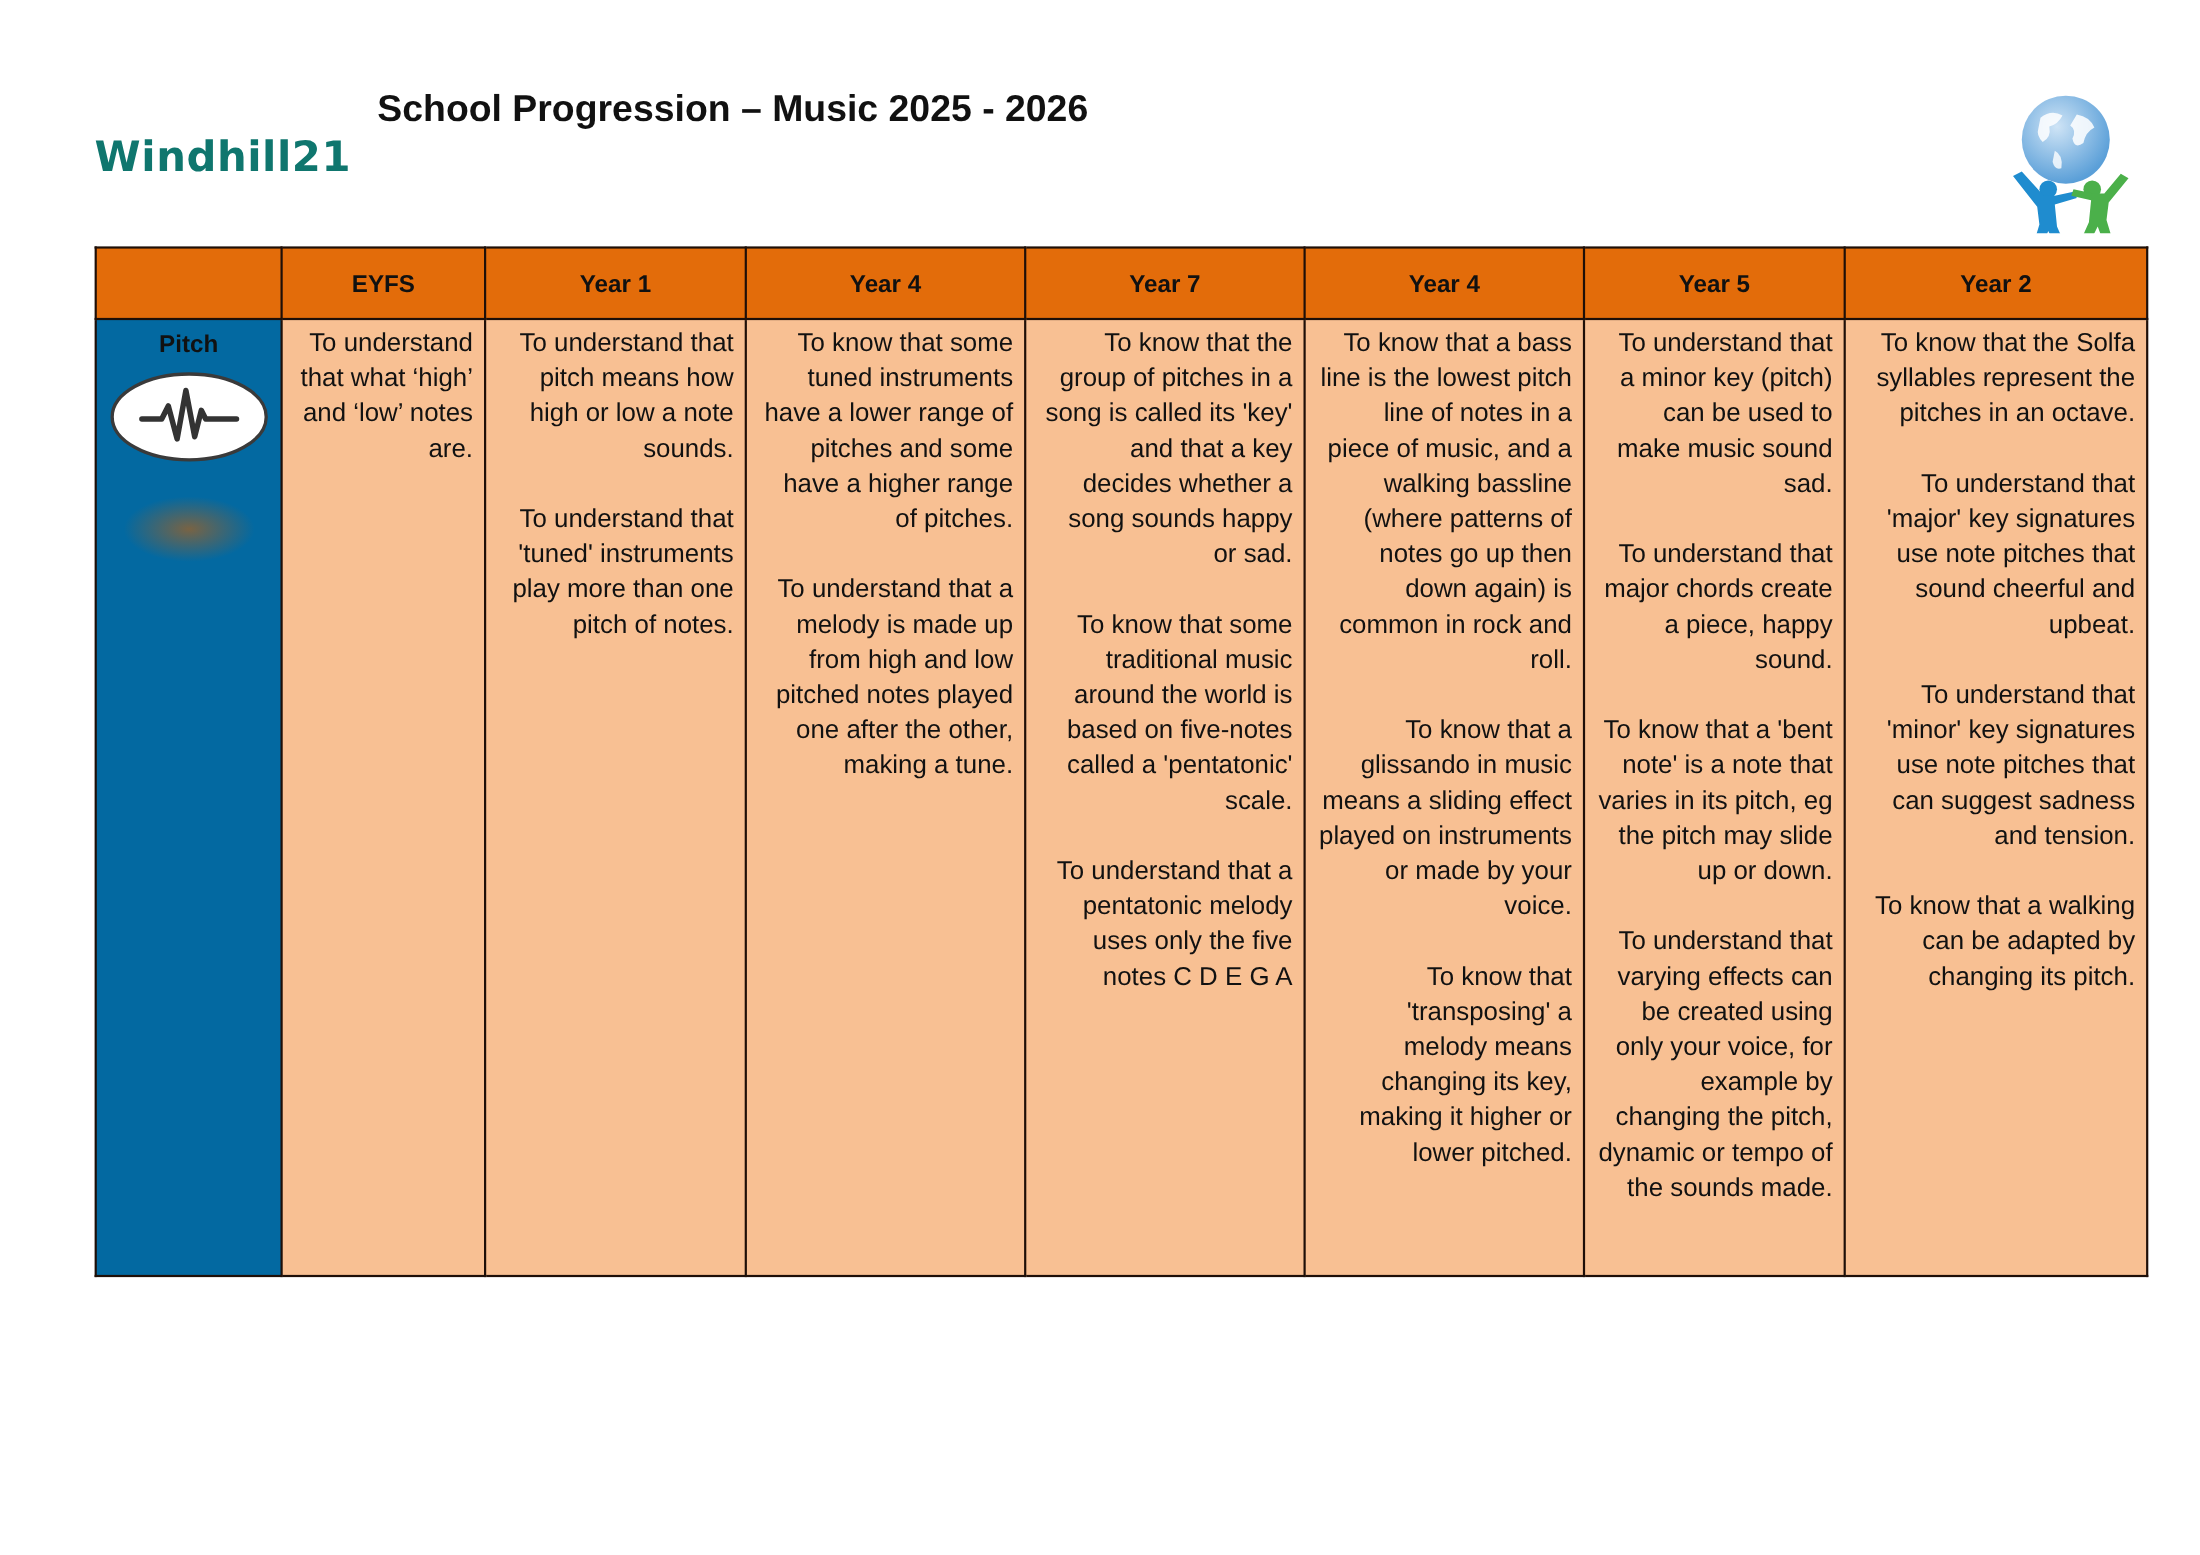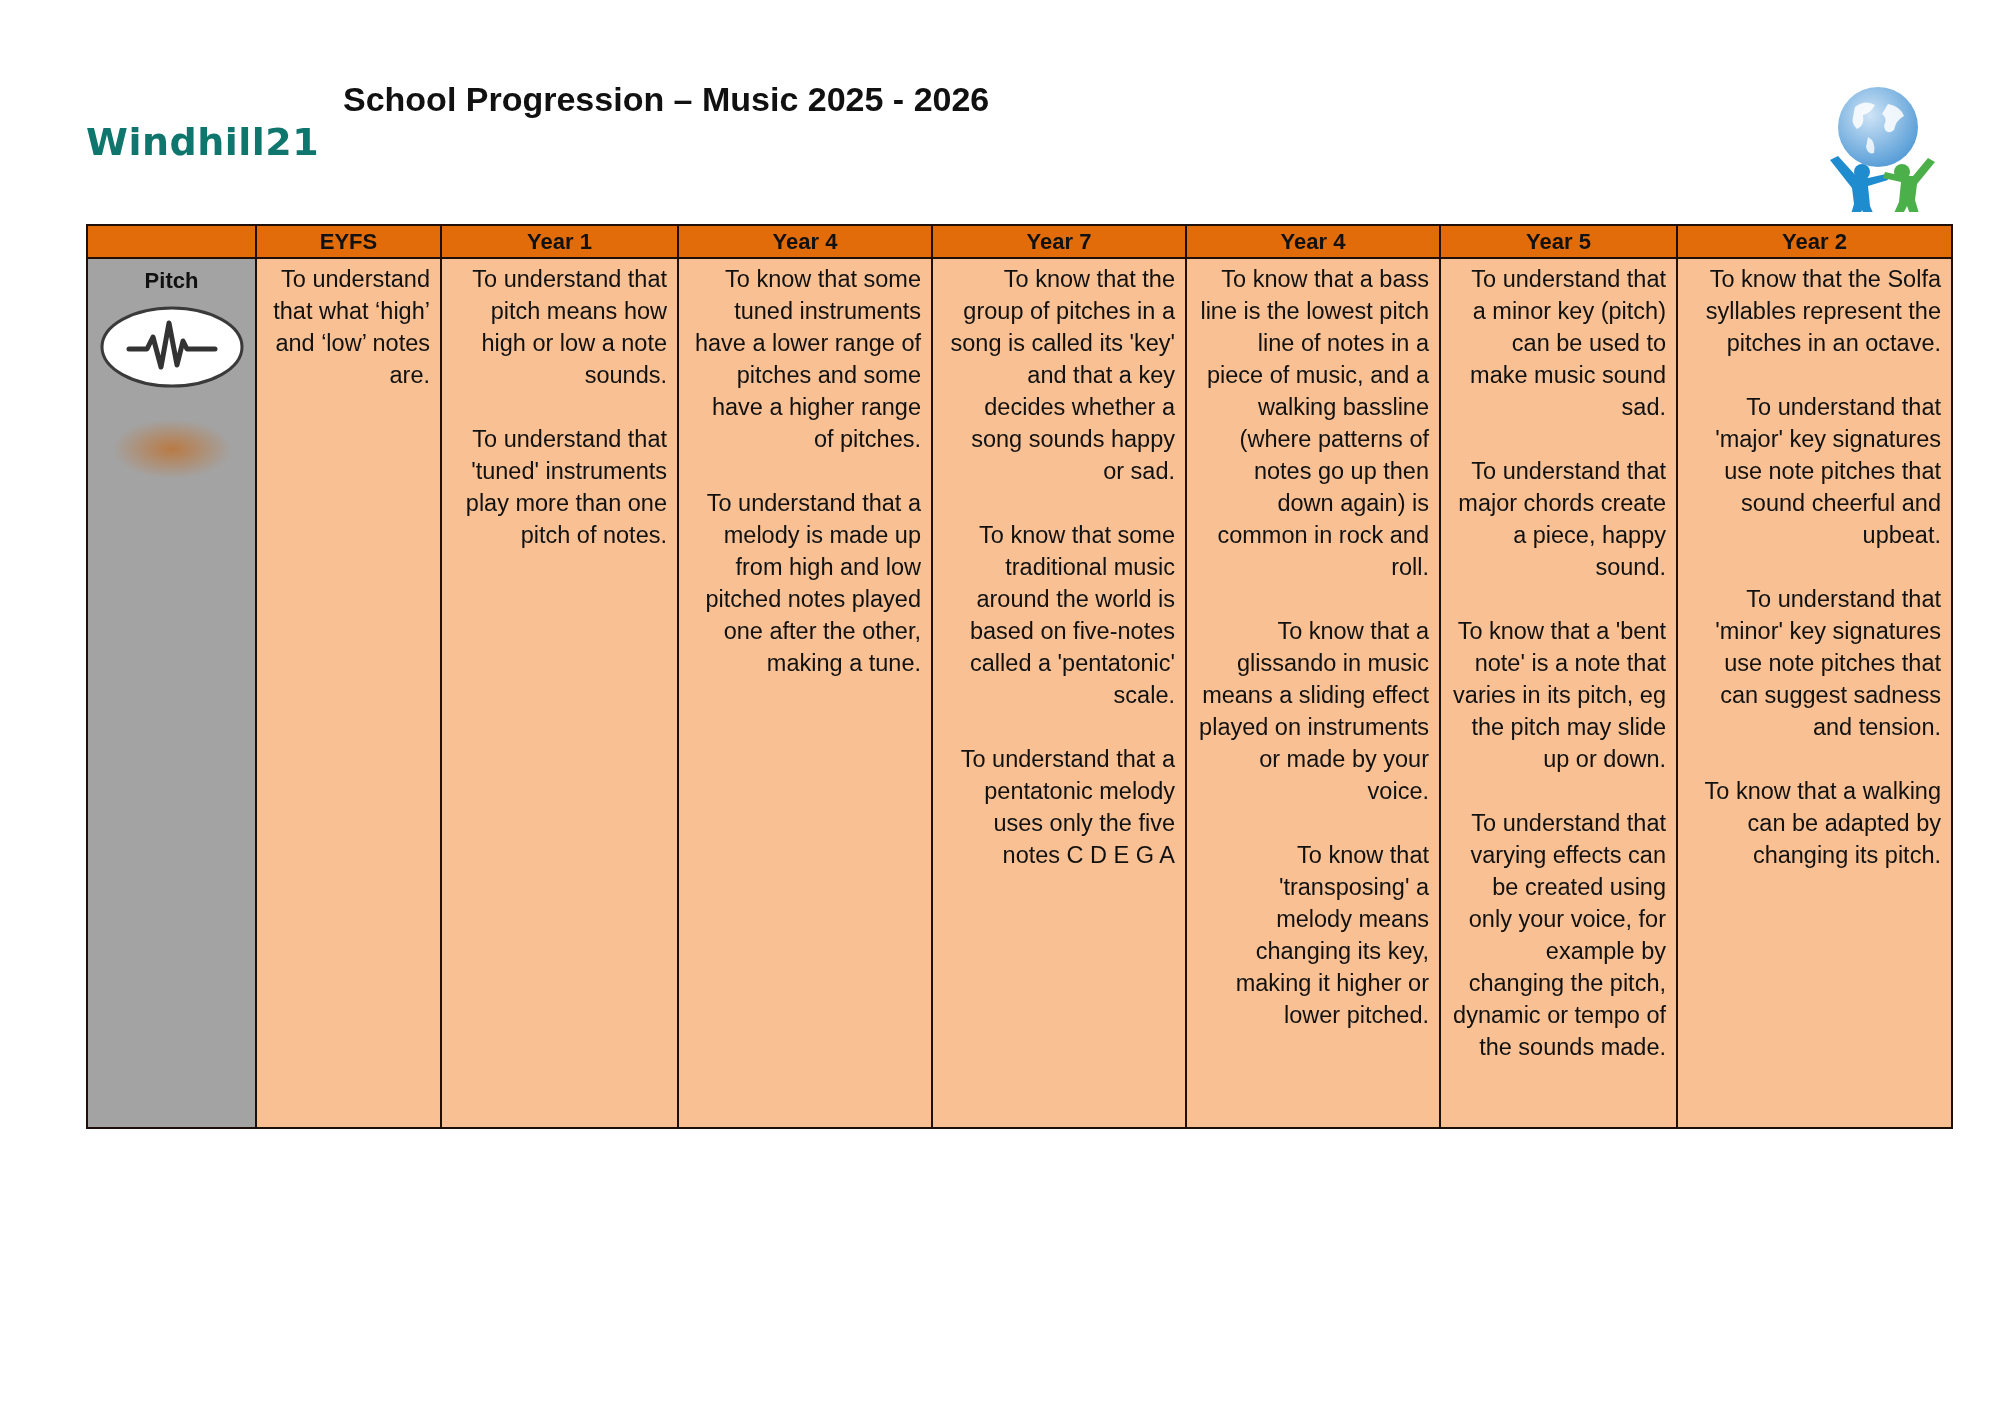--- a/index.html
+++ b/index.html
@@ -7,24 +7,24 @@
          font-family: "Liberation Sans", sans-serif; color: #111; }
   .logo-text { position: absolute; left: 86px; top: 88px; font-size: 38px; font-weight: bold;
                color: #0f766e; letter-spacing: 0.5px; font-family: "DejaVu Sans", sans-serif; margin-top: 32px; }
   .doc-title { position: absolute; left: 343px; top: 80px; font-size: 34px; font-weight: bold;
                color: #111; font-family: "Liberation Sans", sans-serif; }
   .globe-logo { position: absolute; left: 1810px; top: 82px; width: 130px; height: 130px; }
   table.prog { position: absolute; left: 86px; top: 224px; border-collapse: collapse;
                width: 1865px; table-layout: fixed; }
   table.prog th, table.prog td { border: 2px solid #1e0f08; }
   table.prog th { background: #e36c0a; height: 31px; font-size: 22px; font-weight: bold;
-                  text-align: center; padding: 0; color: #111; }
+                  text-align: center; padding: 16px; color: #111; }
   table.prog td { background: #f8c093; vertical-align: top; font-size: 23.5px; line-height: 32px;
                   padding: 4px 10px 0 12px; height: 862px; }
-  table.prog td.strand { background: #a3a3a3; text-align: center; padding: 6px 6px 0 6px; }
+  table.prog td.strand { background: #0369a1; text-align: center; padding: 6px 6px 0 6px; }
   .strand-label { font-weight: bold; font-size: 22px; display: block; margin-bottom: 8px; }
   .pitch-icon { display: block; margin: 0 auto; width: 146px; height: 84px; }
   .glow { width: 120px; height: 60px; margin: 30px auto 0; border-radius: 50%;
           background: radial-gradient(ellipse at center, rgba(200,95,5,0.6) 0%, rgba(227,108,10,0) 70%); }
   .para { margin: 0 0 32px 0; text-align: right; }
   .para:last-child { margin-bottom: 0; }
 </style>
 </head>
 <body>
 

